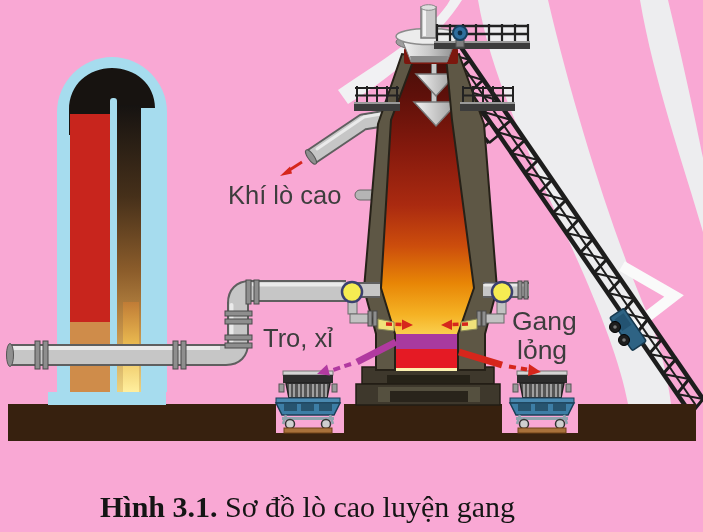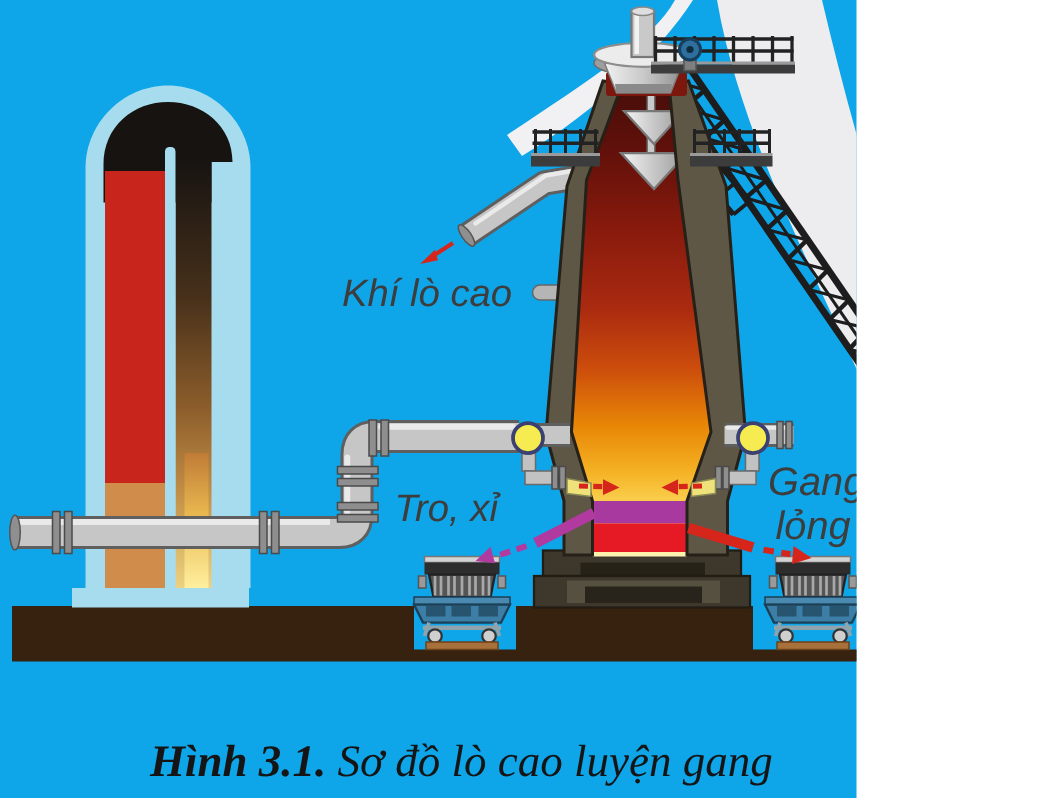--- a/index.html
+++ b/index.html
@@ -1,16 +1,16 @@
 <!DOCTYPE html>
 <html><head>
 <meta charset="utf-8">
 <style>
   html,body{margin:0;padding:0;background:#ffffff;}
-  .canvas-wrap{position:relative;width:571px;height:532px;background:#0ea5e9;overflow:hidden;font-style:italic;}
+  .canvas-wrap{position:relative;width:703px;height:532px;background:#f9a8d4;overflow:hidden;}
   svg{display:block;}
   .lbl{font-family:"Liberation Sans","DejaVu Sans",sans-serif;}
   .cap{font-family:"Liberation Serif","DejaVu Serif",serif;}
   .rail{stroke:#1d1d1d;fill:none;}
   .pipe-edge{stroke:#5f5f5f;fill:none;stroke-linejoin:round;stroke-linecap:butt;}
   .pipe-fill{stroke:#c6c6c6;fill:none;stroke-linejoin:round;stroke-linecap:butt;}
   .pipe-hi{stroke:#f0f0f0;fill:none;opacity:.85;stroke-linecap:round;}
   .flange{fill:#8e8e8e;stroke:#4a4a4a;stroke-width:1;}
   .wall{fill:#5e5745;stroke:#262118;stroke-width:2;}
   .plat-slab{fill:#3c3c3c;}

